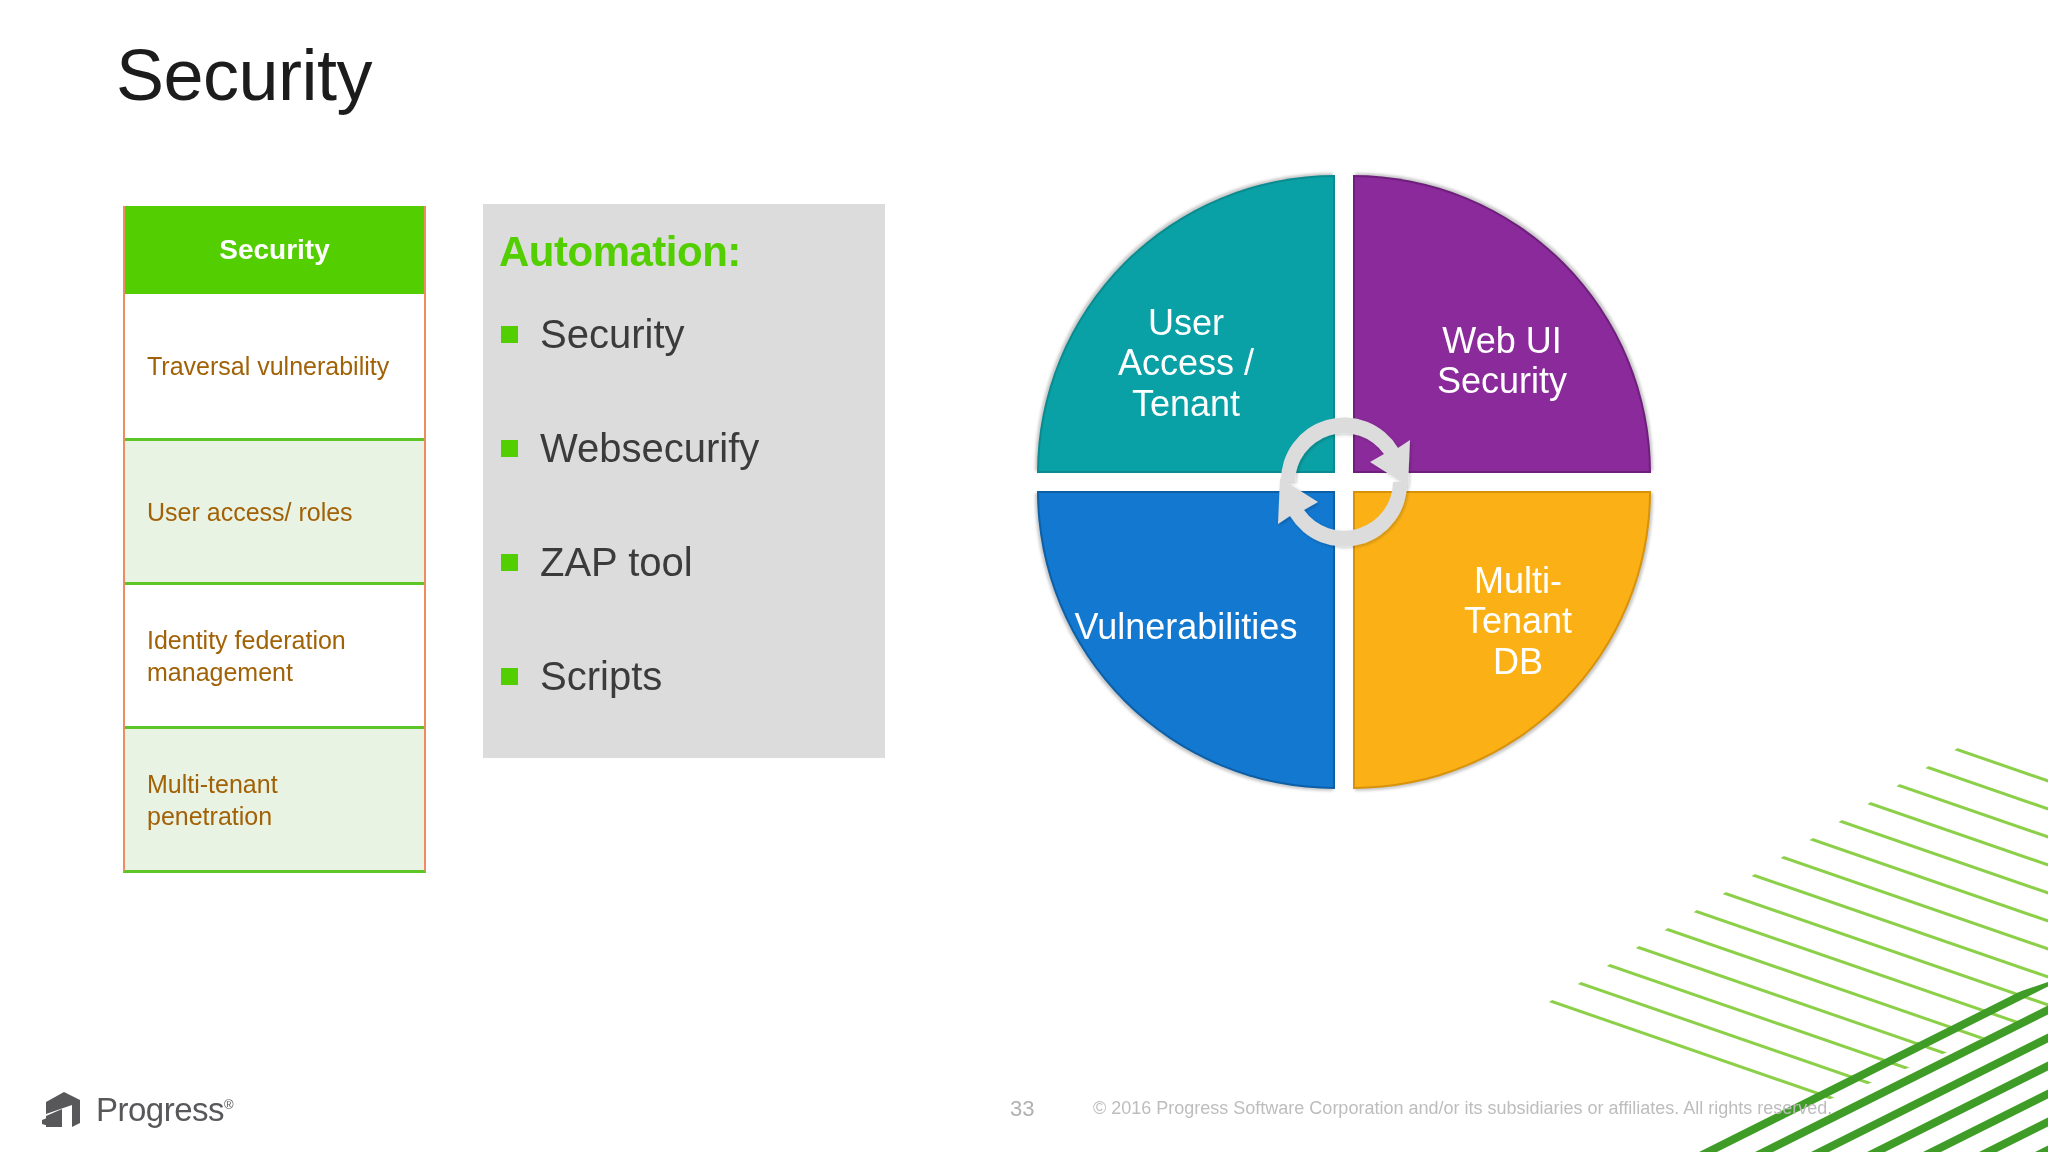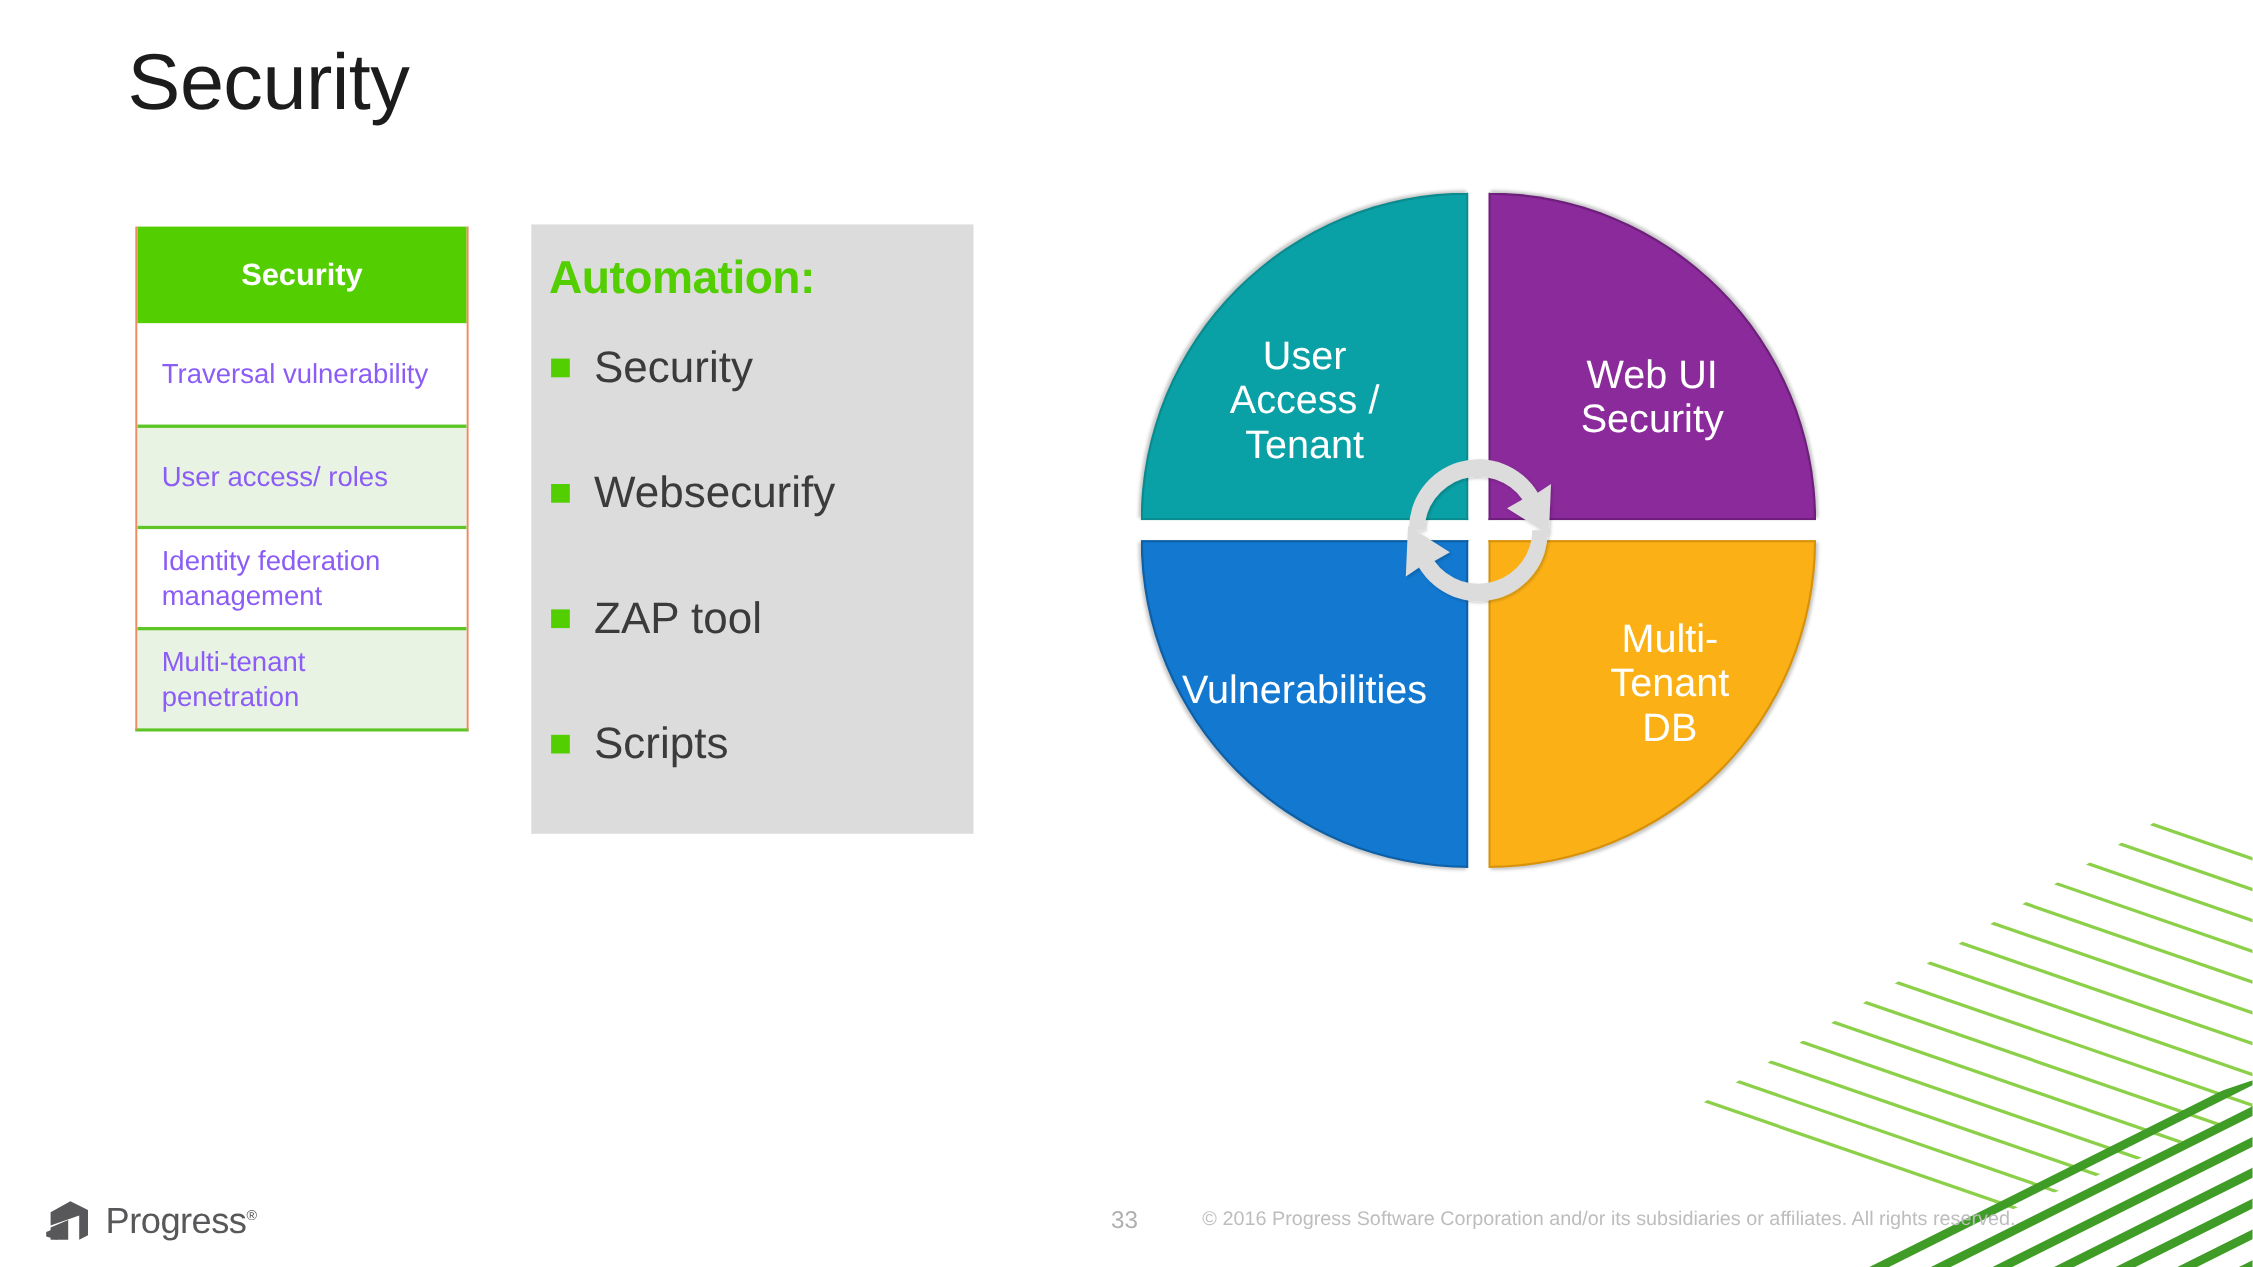--- a/index.html
+++ b/index.html
@@ -46,25 +46,25 @@
     font-weight: bold;
     text-align: center;
     height: 88px;
     line-height: 88px;
     box-sizing: border-box;
   }
   .tbl-row {
     box-sizing: border-box;
     padding: 4px 22px;
     font-size: 25px;
-    color: #8b5cf6;
+    color: #a16207;
     line-height: 1.28;
     display: flex;
     align-items: center;
-    height: 92px;
+    height: 144px;
     border-top: 3px solid #5ec526;
   }
   .tbl-row:nth-of-type(odd) { background: #e9f3e4; }
   .tbl-row:nth-of-type(even) { background: #ffffff; }
   .tbl-row.first { border-top: none; }
 
   
   #automation-panel {
     position: absolute;
     left: 483px;

